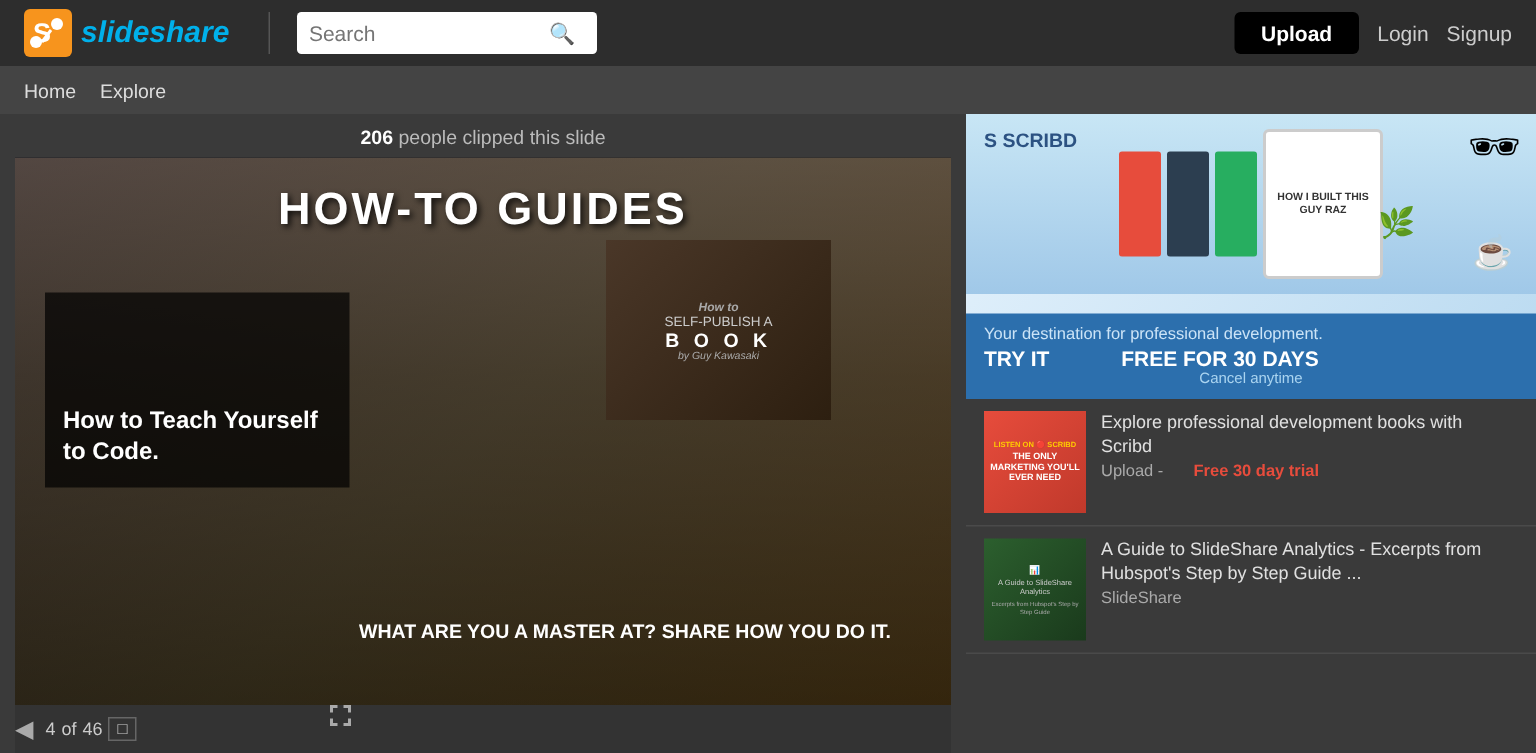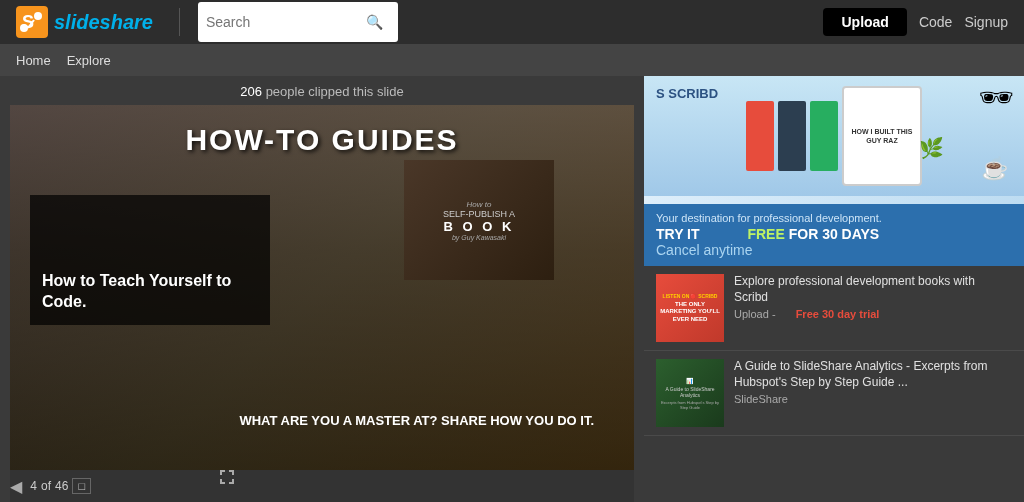--- a/index.html
+++ b/index.html
@@ -36,21 +36,21 @@
       background: #555;
       margin: 0 8px;
     }
     #search-box {
       display: flex;
       align-items: center;
       background: #fff;
       border-radius: 3px;
       padding: 4px 8px;
       width: 200px;
-      height: 40px;
+      height: 28px;
     }
     #search-input {
       border: none;
       outline: none;
       font-size: 14px;
       color: #999;
       width: 160px;
       background: transparent;
     }
     #search-icon-btn {
@@ -114,21 +114,21 @@
       padding: 8px 10px 0 10px;
     }
     #clipped-notice {
       text-align: center;
       font-size: 13px;
       color: #bbb;
       margin-bottom: 6px;
     }
     #clipped-notice span.count {
       color: #fff;
-      font-weight: normal;
+      font-weight: bold;
     }
     #slide-container {
       flex: 1;
       background: #222;
       position: relative;
       overflow: hidden;
     }
 
     
     #slide-bg {
@@ -177,31 +177,32 @@
     .slide-card-1-text {
       position: relative;
       z-index: 1;
       color: #fff;
       font-size: 11px;
     }
     .slide-card-1-title {
       font-size: 8px;
       color: #aaa;
       font-style: italic;
+      font-weight: bold;
     }
     .slide-card-1-subtitle {
       font-size: 13px;
       font-weight: bold;
       letter-spacing: 3px;
     }
     .slide-card-2 {
       position: absolute;
       top: 90px;
       left: 20px;
-      width: 240px;
+      width: 203px;
       height: 130px;
       background: rgba(0,0,0,0.7);
       display: flex;
       flex-direction: column;
       justify-content: flex-end;
       padding: 12px;
     }
     .slide-card-2-label {
       color: #fff;
       font-size: 16px;
@@ -346,26 +347,27 @@
       font-size: 11px;
       color: #cce4f7;
       margin-bottom: 2px;
     }
     #ad-cta {
       font-size: 14px;
       font-weight: bold;
       color: #fff;
     }
     #ad-cta span.free {
-      color: #bef264;
+      color: #ffffff;
       padding-left: 44px;
     }
     #ad-cancel {
-      font-size: 14px;
+      font-size: 10px;
       color: #aad4f0;
+      text-align: center;
     }
 
     #recommended-section {
       padding: 10px 12px 6px;
       color: #ccc;
       font-size: 13px;
       font-weight: bold;
     }
 
     .rec-item {
@@ -441,21 +443,21 @@
     </svg>
     <span id="logo-text">slideshare</span>
   </div>
   <div id="nav-divider"></div>
   <div id="search-box">
     <input id="search-input" type="text" placeholder="Search" style="">
     <span id="search-icon-btn">🔍</span>
   </div>
   <div id="nav-right">
     <button id="upload-btn">Upload</button>
-    <button id="login-btn">Code</button>
+    <button id="login-btn">Login</button>
     <button id="signup-btn">Signup</button>
   </div>
 </div>
 
 <div id="sub-nav">
   <a class="sub-nav-link">Home</a>
   <a class="sub-nav-link">Explore</a>
 </div>
 
 <div id="main-content">

